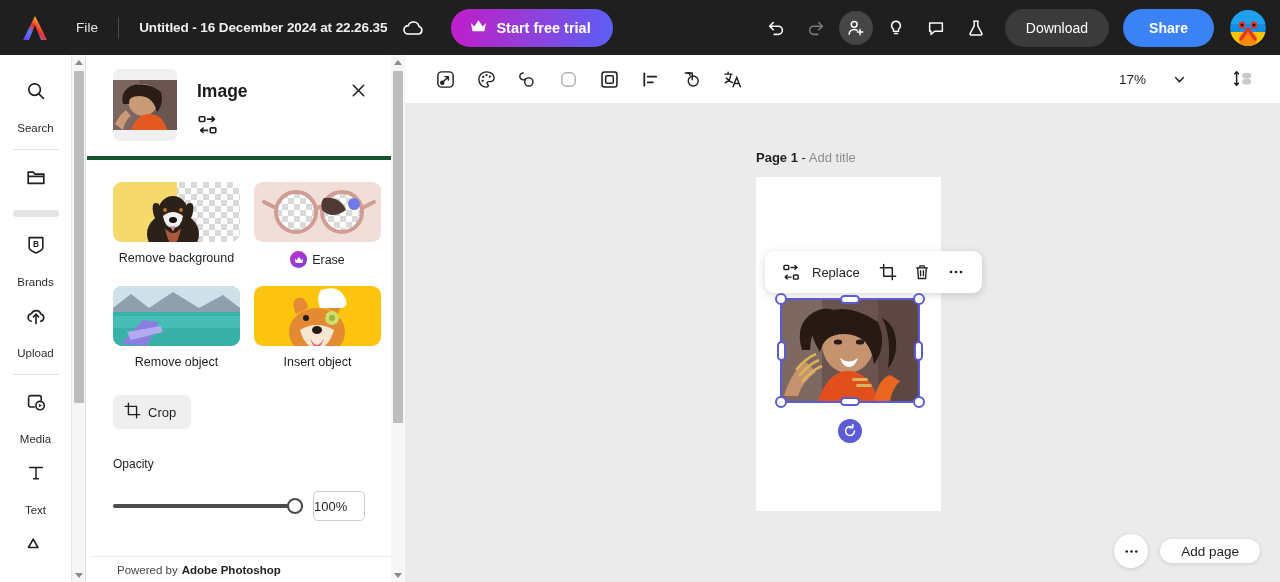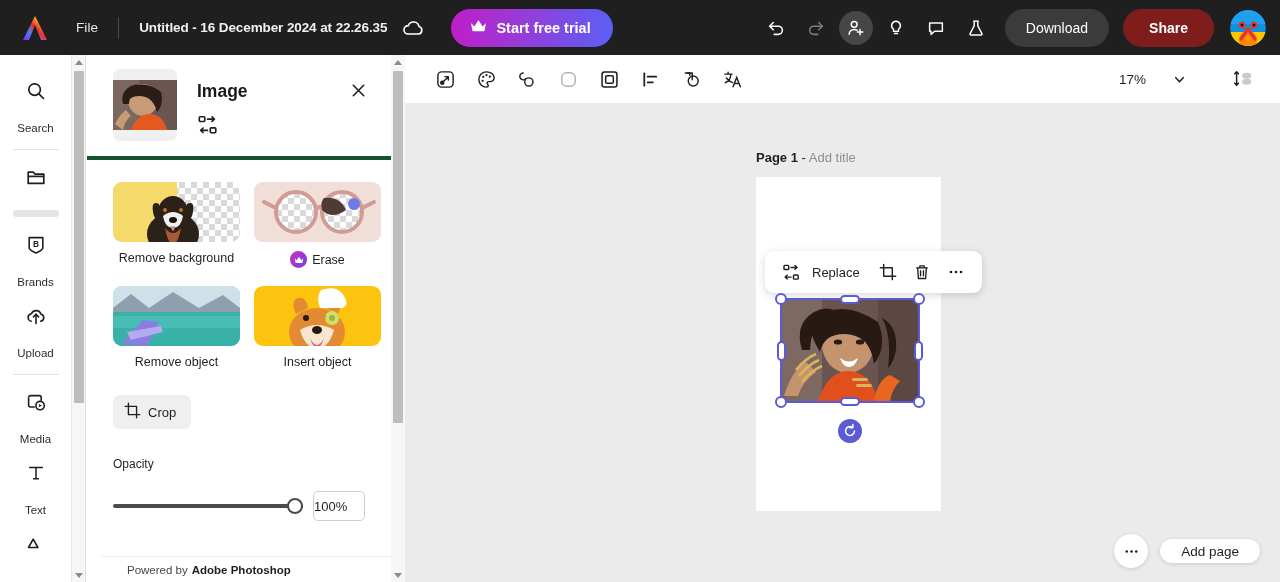--- a/index.html
+++ b/index.html
@@ -48,21 +48,21 @@
     display: flex; align-items: center; justify-content: center;
     cursor: pointer;
   }
   .ticon.filled { background: #464646; }
   .btn-download {
     height: 38px; border-radius: 19px; background: #3b3b3b; color: #fff;
     font-size: 14px; display: flex; align-items: center; padding: 0 21px;
     cursor: pointer; margin-left: 6px; white-space: nowrap;
   }
   .btn-share {
-    height: 38px; border-radius: 19px; background: #7f1d1d; color: #fff;
+    height: 38px; border-radius: 19px; background: #3b82f6; color: #fff;
     font-size: 14px; font-weight: 700; display: flex; align-items: center;
     padding: 0 26px; cursor: pointer; margin-left: 8px; white-space: nowrap;
   }
   .avatar {
     width: 36px; height: 36px; border-radius: 50%; margin-left: 10px;
     cursor: pointer; overflow: hidden; flex: none;
   }
 
   
   .rail {
@@ -174,21 +174,21 @@
   .slider-knob {
     position: absolute; right: -4px; top: 0; width: 16px; height: 16px;
     border-radius: 50%; background: #fff; border: 2px solid #4b4b4b;
   }
   .opacity-input {
     width: 52px; height: 30px; border: 1px solid #cfcfcf; border-radius: 5px;
     font-size: 13px; color: #1f1f1f; background: #fff;
     font-family: "Liberation Sans", sans-serif;
   }
   .panel-footer {
-    position: absolute; left: 14px; bottom: 0; width: 304px; height: 26px;
+    position: absolute; left: 4px; bottom: 0; width: 304px; height: 26px;
     border-top: 1px solid #ececec; padding-left: 26px;
     display: flex; align-items: center;
   }
   .panel-footer .t1 { font-size: 11.5px; color: #474747; }
   .panel-footer .t2 { font-size: 11.5px; color: #1f1f1f; font-weight: 700; margin-left: 4px;}
 
   
   .panel-scroll {
     position: absolute; left: 391px; top: 55px; width: 14px; height: 527px;
     background: #f6f6f6;

